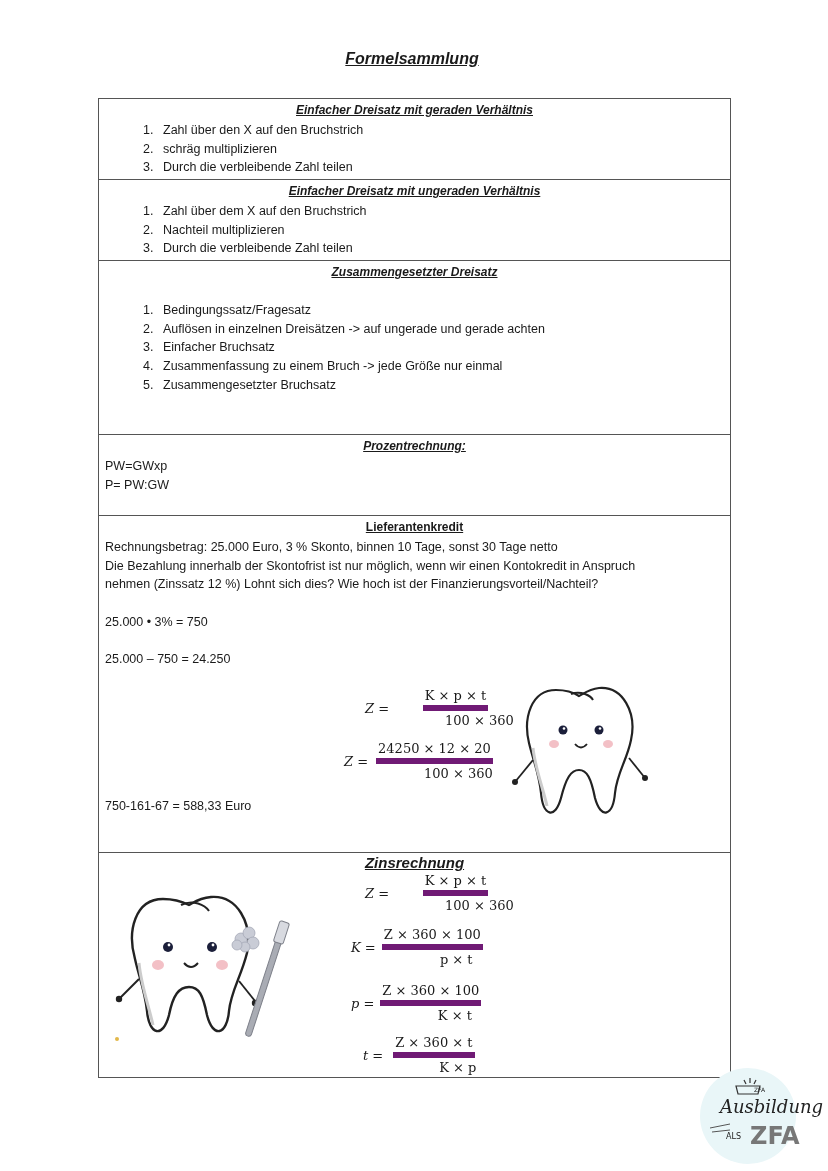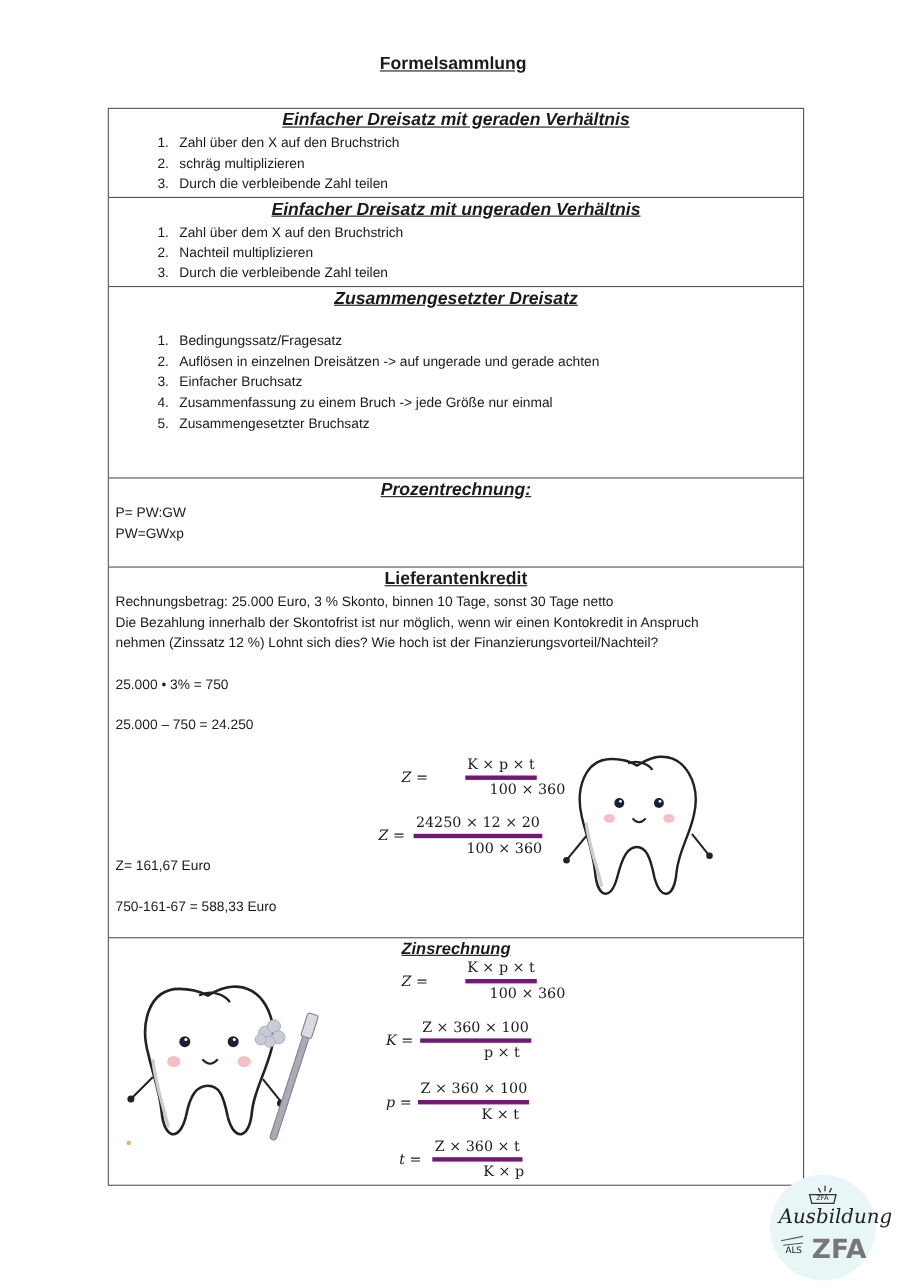--- a/index.html
+++ b/index.html
@@ -1,39 +1,39 @@
 <!DOCTYPE html>
 <html><head>
 <meta charset="utf-8">
 <style>
   html, body { margin: 0; padding: 0; background: #ffffff; }
   body { width: 828px; height: 1171px; position: relative; overflow: hidden;
          font-family: "Liberation Sans", "DejaVu Sans", sans-serif; color: #1a1a1a; }
   .page-title { position: absolute; left: 0; width: 824px; top: 50px; text-align: center;
-    font-size: 16px; font-weight: bold; text-decoration: underline; }
+    font-size: 16px; font-weight: bold; font-style: italic; text-decoration: underline; }
   .sheet { position: absolute; left: 98px; top: 98px; width: 631px; border: 1px solid #555; }
   .sec { border-bottom: 1px solid #555; position: relative; box-sizing: border-box; }
   .sec:last-child { border-bottom: none; }
-  .sec-title { text-align: center; font-size: 16px; font-weight: bold; font-style: italic;
+  .sec-title { text-align: center; font-size: 12px; font-weight: bold; font-style: italic;
     text-decoration: underline; line-height: 22px; }
   .sec-title.plain { font-style: normal; }
   ol { margin: 0; padding: 0 0 0 58px; font-size: 12.5px; line-height: 18.7px; }
   ol li { padding-left: 6px; }
   .line { font-size: 12.5px; line-height: 18.7px; padding-left: 6px; }
   .blank { height: 18.7px; }
   .fx { position: absolute; font-family: "DejaVu Serif", "Liberation Serif", serif; font-size: 13px;
         display: flex; align-items: center; }
   .fx .lhs { font-style: italic; margin-right: 6px; }
   .frac { display: inline-flex; flex-direction: column; align-items: center; }
-  .frac .num { padding: 0 2px 2px; border-bottom: 4px solid #701a75; white-space: nowrap; }
+  .frac .num { padding: 0 2px 2px; border-bottom: 6px solid #701a75; white-space: nowrap; }
   .frac .den { padding: 2px 2px 0; white-space: nowrap; margin-left: 48px; }
   .tooth { position: absolute; }
   .logo { position: absolute; left: 700px; top: 1068px; width: 96px; height: 96px; border-radius: 50%;
           background: #e9f6f8; }
-  .logo-text { position: absolute; font-family: "DejaVu Serif", serif; font-style: italic; color: #222; }
+  .logo-text { position: absolute; font-family: "DejaVu Serif", serif; font-style: italic; color: #222; margin-left: 12px; }
 </style>
 </head>
 <body>
 
 <div class="page-title">Formelsammlung</div>
 
 <div class="sheet">
 
   <div class="sec" style="height:81px">
     <div class="sec-title">Einfacher Dreisatz mit geraden Verhältnis</div>
@@ -60,22 +60,22 @@
       <li>Bedingungssatz/Fragesatz</li>
       <li>Auflösen in einzelnen Dreisätzen -&gt; auf ungerade und gerade achten</li>
       <li>Einfacher Bruchsatz</li>
       <li>Zusammenfassung zu einem Bruch -&gt; jede Größe nur einmal</li>
       <li>Zusammengesetzter Bruchsatz</li>
     </ol>
   </div>
 
   <div class="sec" style="height:81px">
     <div class="sec-title">Prozentrechnung:</div>
+    <div class="line">PW=GWxp</div>
     <div class="line">P= PW:GW</div>
-    <div class="line">PW=GWxp</div>
   </div>
 
   <div class="sec" style="height:337px">
     <div class="sec-title plain">Lieferantenkredit</div>
     <div class="line">Rechnungsbetrag: 25.000 Euro, 3 % Skonto, binnen 10 Tage, sonst 30 Tage netto</div>
     <div class="line">Die Bezahlung innerhalb der Skontofrist ist nur möglich, wenn wir einen Kontokredit in Anspruch</div>
     <div class="line">nehmen (Zinssatz 12 %) Lohnt sich dies? Wie hoch ist der Finanzierungsvorteil/Nachteil?</div>
     <div class="blank"></div>
     <div class="line">25.000 • 3% = 750</div>
     <div class="blank"></div>
@@ -90,21 +90,20 @@
     </div>
     <div class="fx" style="left:245px; top:225px">
       <span class="lhs">Z =</span>
       <span class="frac">
         <span class="num">24250 × 12 × 20</span>
         <span class="den">100 × 360</span>
       </span>
     </div>
 
     <div style="position:absolute; left:0; top:262px; width:100%">
-      <div class="line">Z= 161,67 Euro</div>
       <div class="blank"></div>
       <div class="line">750-161-67 = 588,33 Euro</div>
     </div>
 
     <svg class="tooth" style="left:412px; top:162px" width="150" height="148" viewBox="0 0 150 148">
       <path d="M45 12 C20 12 12 40 18 65 C22 82 28 95 30 115 C32 138 44 142 50 120 C55 100 60 92 68 92 C76 92 80 100 84 120 C90 142 102 138 104 115 C106 95 116 82 120 62 C126 35 112 8 88 10 C78 11 72 16 68 18 C62 14 55 12 45 12 Z" fill="#fff" stroke="#222" stroke-width="2.2"></path>
       <path d="M60 16 C70 12 80 18 82 22" fill="none" stroke="#222" stroke-width="2"></path>
       <path d="M22 70 C24 90 32 110 36 128" fill="none" stroke="#ccc" stroke-width="3"></path>
       <circle cx="52" cy="52" r="4.5" fill="#1b1f3a"></circle>
       <circle cx="88" cy="52" r="4.5" fill="#1b1f3a"></circle>

